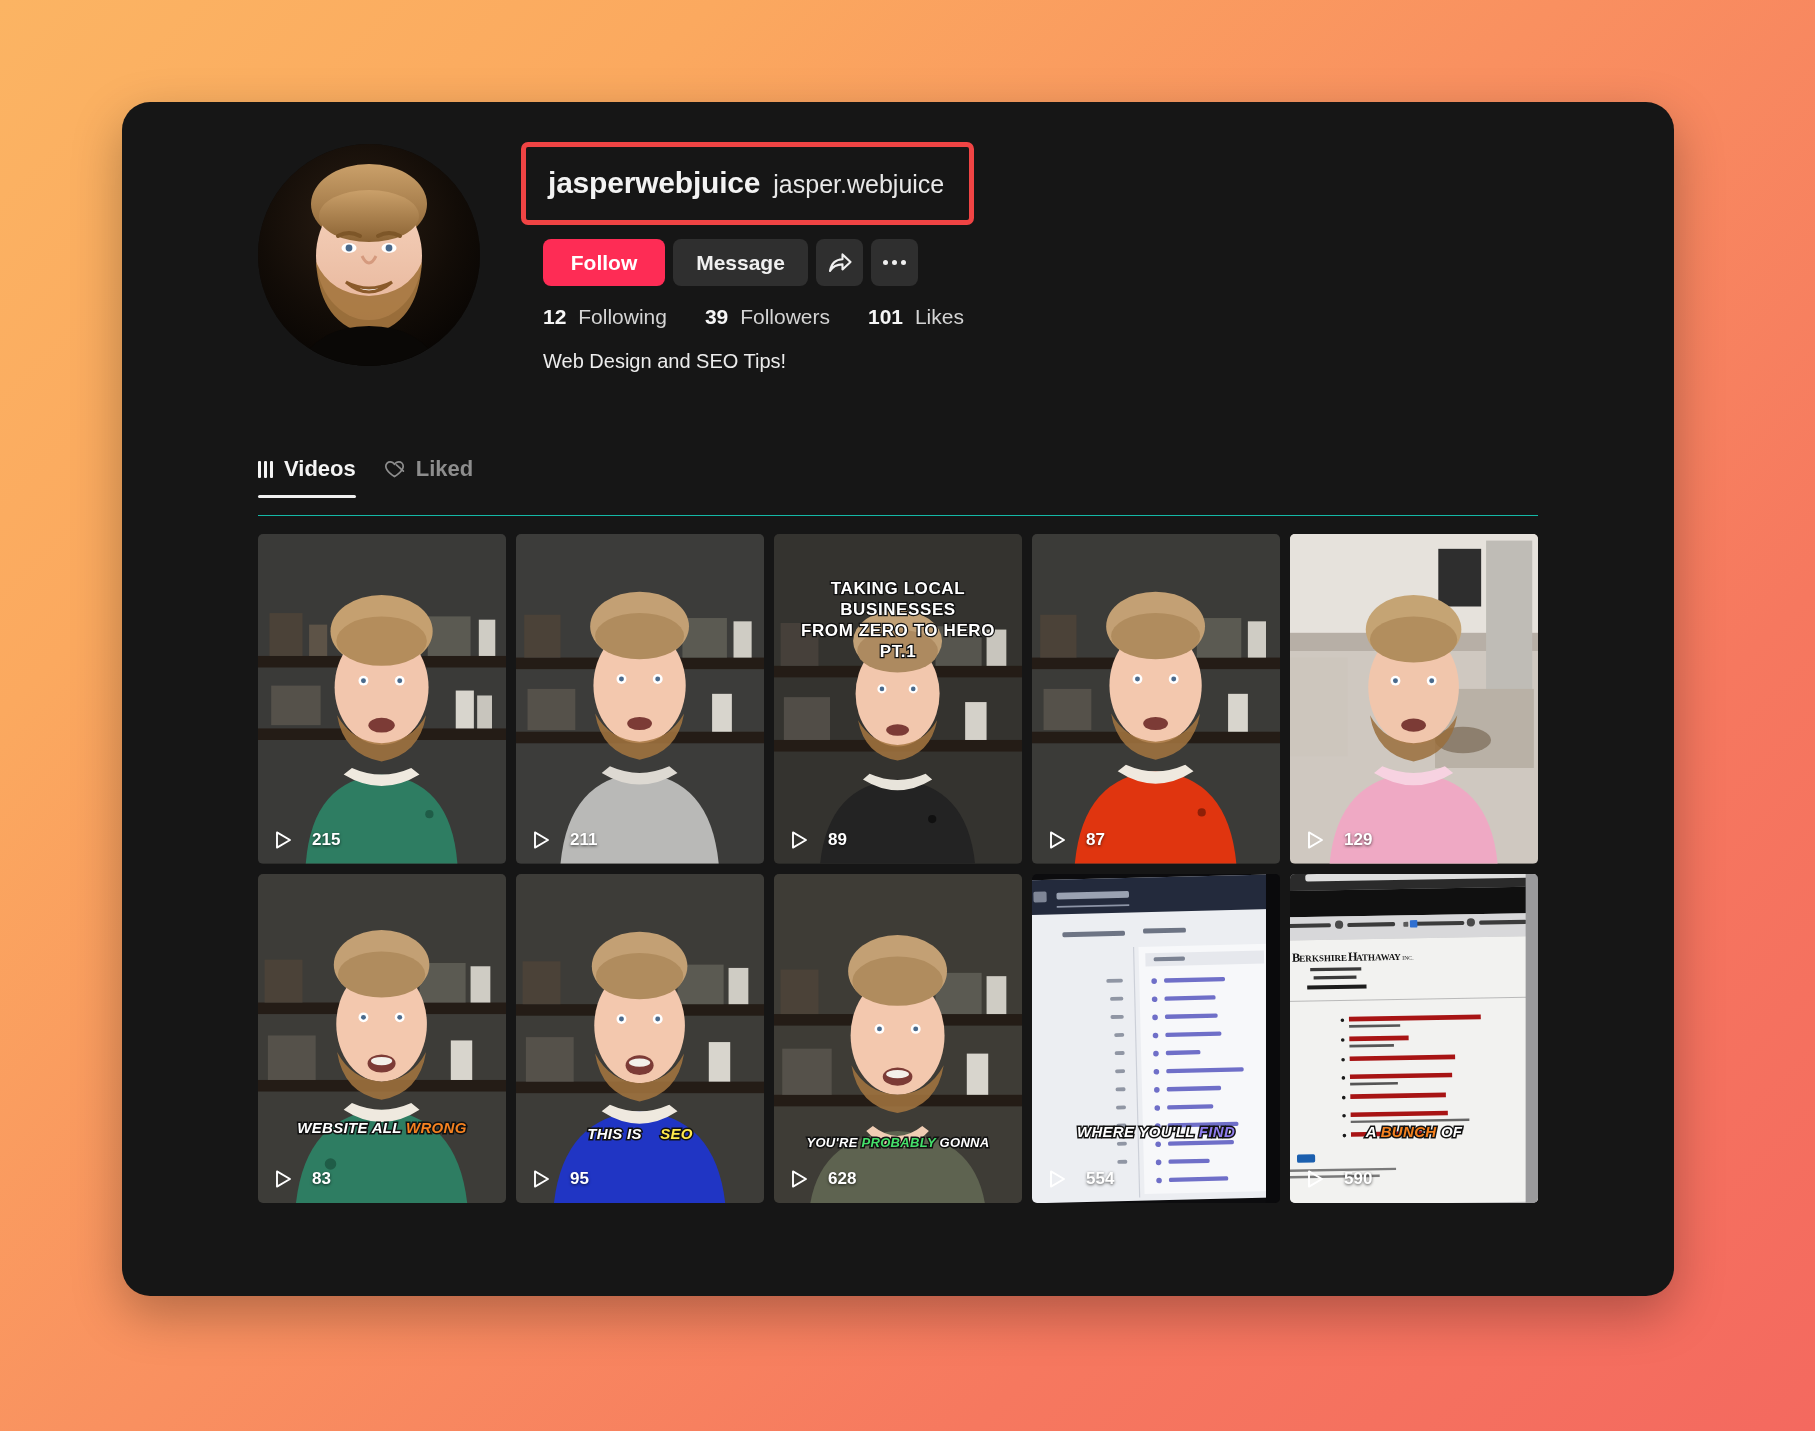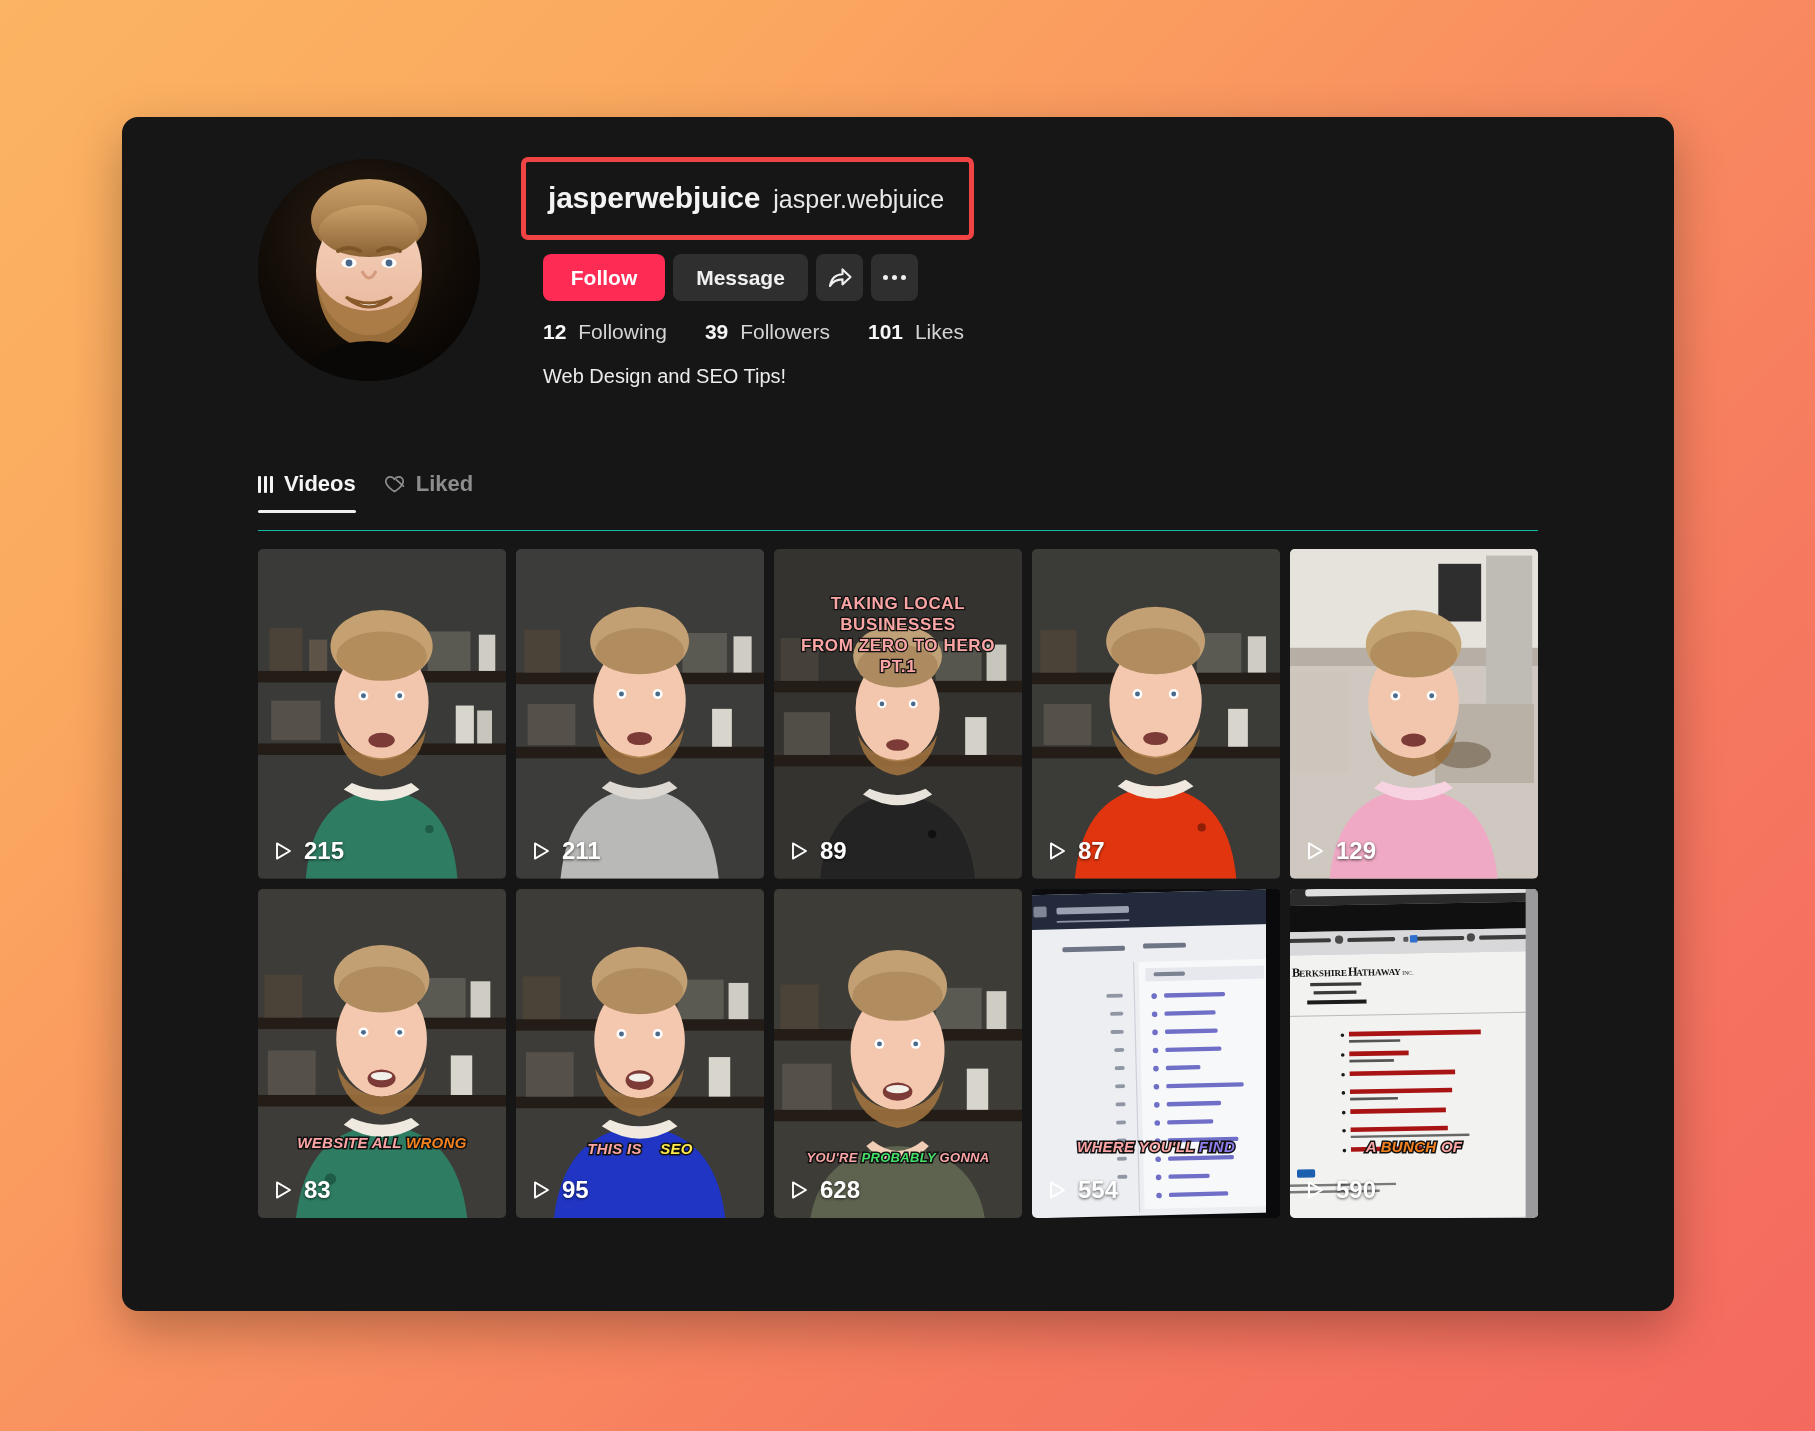--- a/index.html
+++ b/index.html
@@ -34,25 +34,25 @@
     left: 6px; top: 6px;
     width: 1803px; height: 1419px;
     border-radius: 18px;
     overflow: hidden;
   }
 
   
   .app-window {
     position: absolute;
     left: 122px;
-    top: 117px;
+    top: 102px;
     width: 1552px;
     height: 1194px;
     background: #161616;
-    border-radius: 16px;
+    border-radius: 28px;
     overflow: hidden;
     box-shadow: 0 18px 50px rgba(0,0,0,0.28);
   }
 
   
   .profile-header {
     position: relative;
     padding: 24px 0 0 0;
     height: 352px;
   }
@@ -218,23 +218,23 @@
   }
   .video-card .scene { position: absolute; inset: 0; }
   .video-card svg { display:block; width:100%; height:100%; }
 
   .views {
     position: absolute;
     left: 17px;
     bottom: 14px;
     display: flex;
     align-items: center;
-    gap: 12px;
+    gap: 20px;
     color: #ffffff;
-    font-size: 24px;
+    font-size: 17px;
     font-weight: bold;
     text-shadow: 0 1px 3px rgba(0,0,0,0.65);
     z-index: 5;
   }
   .play-outline {
     width: 17px; height: 18px;
     position: relative;
   }
   .play-outline svg { width: 17px; height: 18px; }
 
@@ -245,21 +245,21 @@
     text-align: center;
     z-index: 4;
     font-weight: bold;
     font-style: italic;
     line-height: 1.24;
     letter-spacing: 0.3px;
     padding: 0 6px;
     -webkit-text-stroke: 3px #111;
     paint-order: stroke fill;
   }
-  .cap span { color: #fca5a5; }
+  .cap span { color: #ffffff; }
   .cap .c-orange { color: #f58220; }
   .cap .c-yellow { color: #ffe94d; padding-left: 14px; }
   .cap .c-green  { color: #45e06a; }
   .cap .c-purple { color: #8f7dee; }
 
   .cap-hero {
     top: 44px;
     font-size: 17px;
     font-style: normal;
     letter-spacing: 0.6px;

